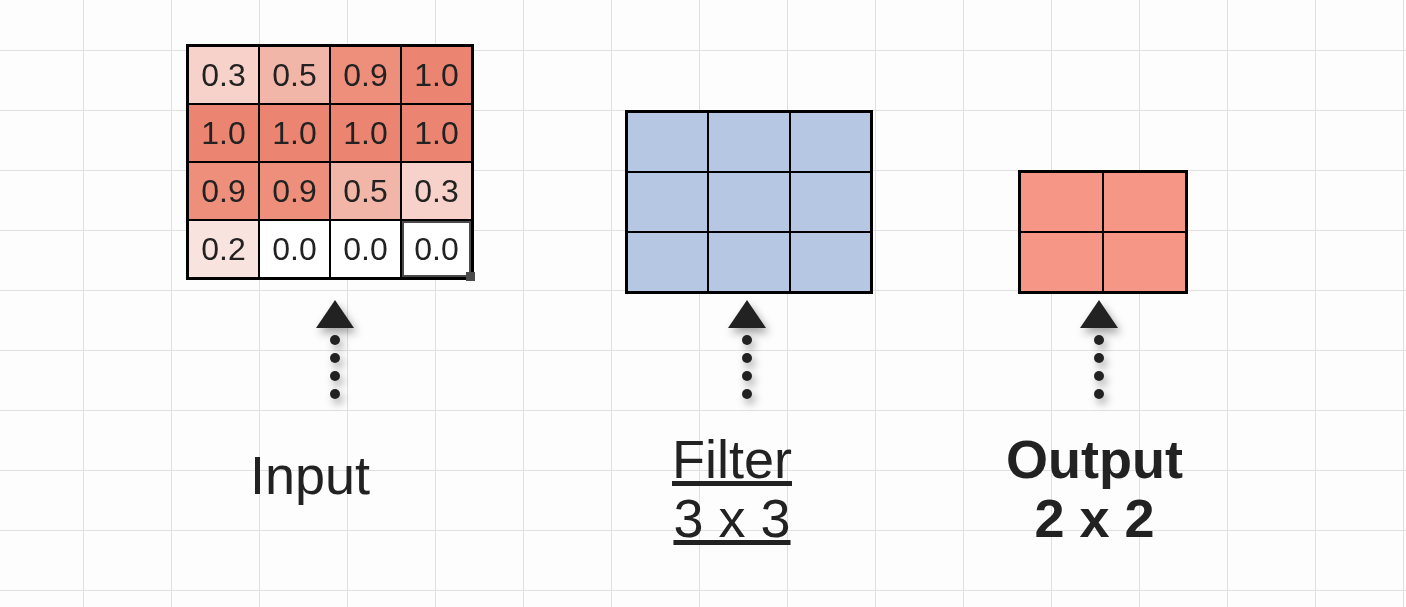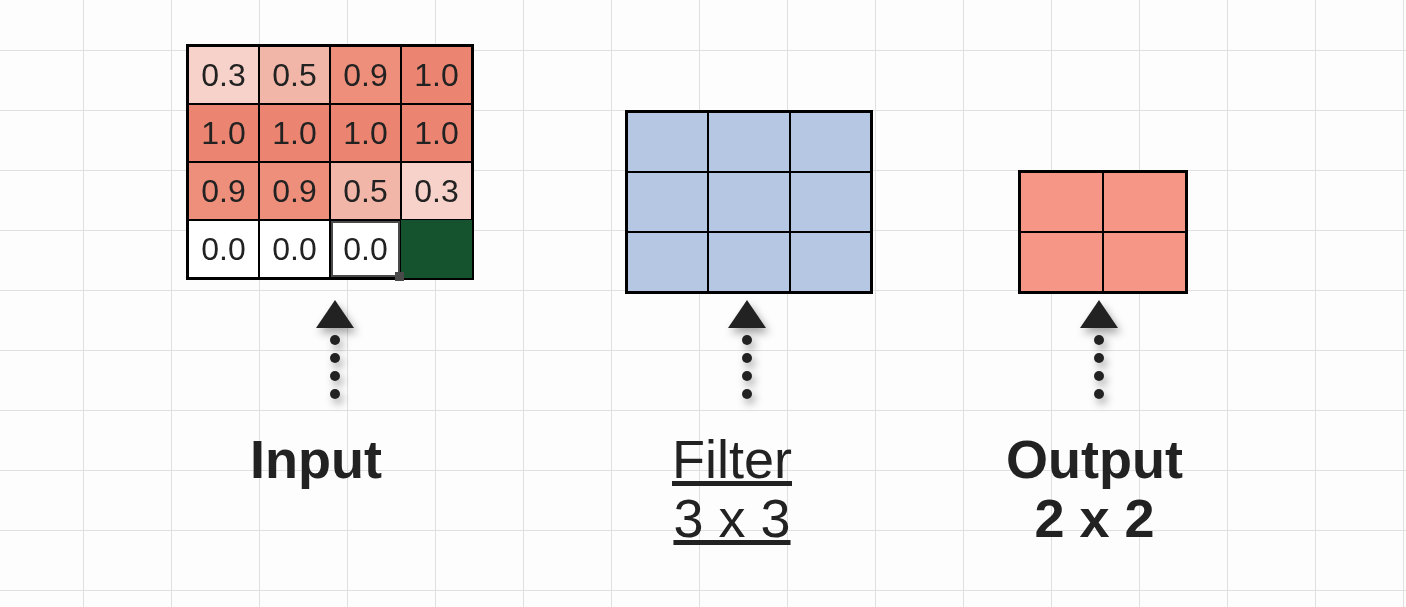--- a/index.html
+++ b/index.html
@@ -128,34 +128,35 @@
       <div class="cell" style="background: rgb(237, 143, 123);">0.9</div>
       <div class="cell" style="background: rgb(235, 133, 113);">1.0</div>
       <div class="cell" style="background: rgb(235, 133, 113);">1.0</div>
       <div class="cell" style="background: rgb(235, 133, 113);">1.0</div>
       <div class="cell" style="background: rgb(235, 133, 113);">1.0</div>
       <div class="cell" style="background: rgb(235, 133, 113);">1.0</div>
       <div class="cell" style="background: rgb(237, 143, 123);">0.9</div>
       <div class="cell" style="background: rgb(237, 143, 123);">0.9</div>
       <div class="cell" style="background: rgb(242, 182, 168);">0.5</div>
       <div class="cell" style="background: rgb(246, 210, 202);">0.3</div>
+      <div class="cell" style="background: rgb(249, 227, 222);">0.2</div>
       <div class="cell" style="background: rgb(255, 255, 255);">0.0</div>
       <div class="cell" style="background: rgb(255, 255, 255);">0.0</div>
       <div class="cell sel-cell" style="background: rgb(255, 255, 255);">0.0</div>
     </div>
   <div class="uparrow" style="left:310px; top:300px;">
     <svg viewBox="0 0 50 110">
       <polygon points="25,0 6,28 44,28" fill="#222"></polygon>
       <circle cx="25" cy="40" r="5" fill="#222"></circle>
       <circle cx="25" cy="58" r="5" fill="#222"></circle>
       <circle cx="25" cy="76" r="5" fill="#222"></circle>
       <circle cx="25" cy="94" r="5" fill="#222"></circle>
     </svg>
   </div>
-  <div class="caption" style="left:250px; top:430px;font-weight:bold;">
+  <div class="caption" style="left:250px; top:446px;">
     <div>Input</div>
   </div>
 
   <div class="filter-matrix" id="filter-matrix">
       <div class="cell" style="background: rgb(182, 199, 227);"></div>
       <div class="cell" style="background: rgb(182, 199, 227);"></div>
       <div class="cell" style="background: rgb(182, 199, 227);"></div>
       <div class="cell" style="background: rgb(182, 199, 227);"></div>
       <div class="cell" style="background: rgb(182, 199, 227);"></div>
       <div class="cell" style="background: rgb(182, 199, 227);"></div>

